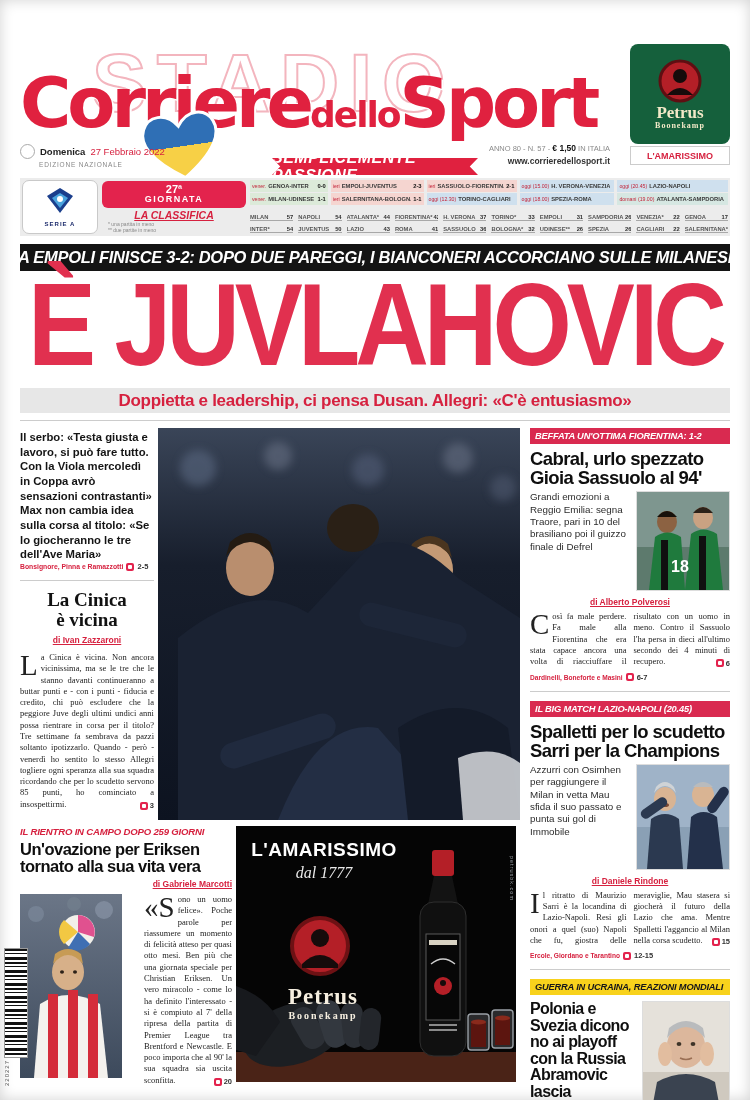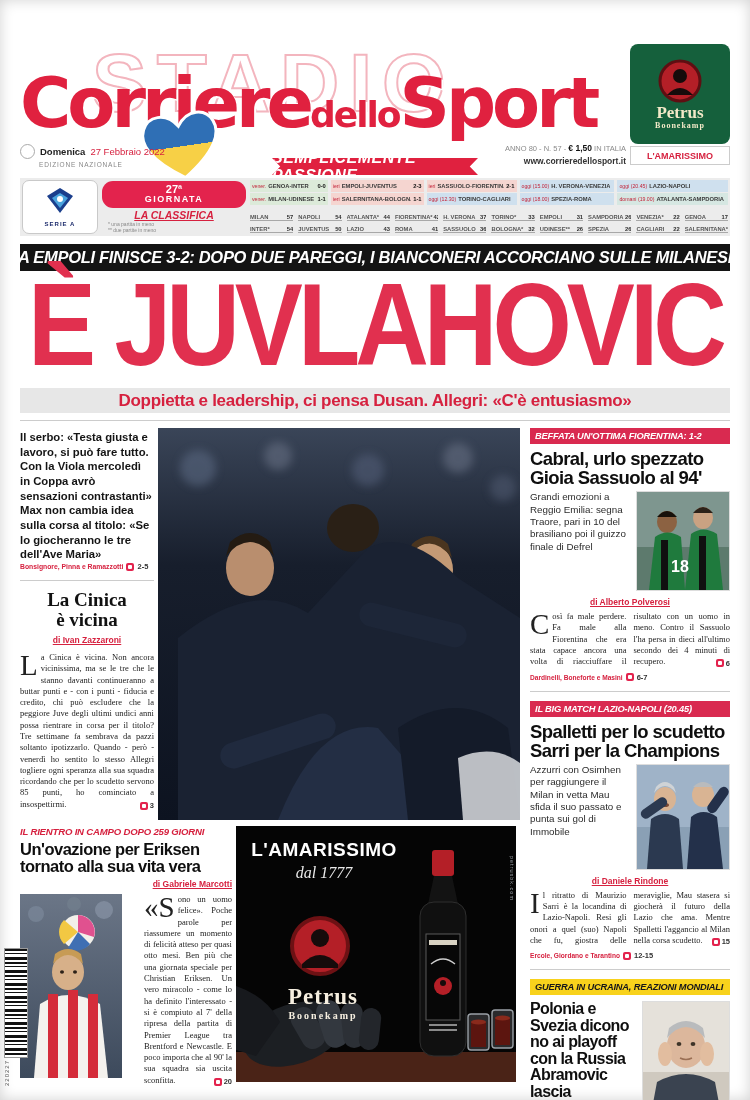--- a/index.html
+++ b/index.html
@@ -11,34 +11,34 @@
   .lg-big{font-size:70px;letter-spacing:-4px;}
   .lg-mid{font-size:36px;letter-spacing:-2px;}
   .heart{position:absolute;left:118px;top:62px;transform:rotate(-8deg);}
   .dateline{position:absolute;left:0;top:100px;}
   .dl-row{display:flex;align-items:center;gap:5px;}
   .regcirc{width:13px;height:13px;border:1.5px solid #aaa;border-radius:50%;}
   .dl-day{font-weight:bold;font-size:9.5px;color:#222;}
   .dl-date{font-size:9.5px;color:#d6213f;}
   .dl-ed{font-size:6.5px;color:#888;letter-spacing:.8px;margin:2px 0 0 19px;}
   .ribbon{position:absolute;left:252px;top:102px;width:206px;height:17px;background:#e0213f;color:#fff;font-weight:bold;font-style:italic;font-size:16px;display:flex;align-items:center;justify-content:center;letter-spacing:.5px;clip-path:polygon(0 0,100% 0,96% 50%,100% 100%,0 100%,4% 50%);margin-top:12px;}
-  .issue{position:absolute;right:104px;top:98px;text-align:right;font-size:7.5px;color:#8a8a8a;line-height:1.5;}
+  .issue{position:absolute;right:120px;top:98px;text-align:right;font-size:7.5px;color:#8a8a8a;line-height:1.5;}
   .issue b{color:#111;font-size:8.5px;}
   .issue .site{font-weight:bold;color:#333;font-size:8.5px;}
   .petrus-top{position:absolute;right:0;top:0;width:100px;height:122px;}
   .pt-green{width:100px;height:100px;background:#15603c;border-radius:8px;display:flex;flex-direction:column;align-items:center;justify-content:center;gap:1px;}
   .pt-brand1{color:#f3e9c8;font-family:"Liberation Serif",serif;font-weight:bold;font-size:17px;line-height:1;}
   .pt-brand2{color:#f3e9c8;font-family:"Liberation Serif",serif;font-weight:bold;font-size:8px;letter-spacing:1px;line-height:1;}
   .pt-strip{width:98px;height:17px;margin-top:2px;border:1px solid #ccc;background:#fff;color:#d6213f;font-weight:bold;font-size:9px;display:flex;align-items:center;justify-content:center;}
   
   .results{position:absolute;left:20px;top:178px;width:710px;height:58px;background:#ececec;display:flex;gap:4px;padding:2px;box-sizing:border-box;}
   .seriea-card{width:74px;background:#fff;border:1px solid #c9c9c9;border-radius:7px;display:flex;flex-direction:column;align-items:center;justify-content:center;}
   .seriea-word{font-size:6px;font-weight:bold;color:#1b2a6b;letter-spacing:1px;}
   .labels-col{width:144px;display:flex;flex-direction:column;justify-content:space-between;padding:1px 0;box-sizing:border-box;}
-  .giornata-box{background:#e3234d;color:#fff;text-align:center;border-radius:11px;padding:2px 0 3px;line-height:1.1;}
+  .giornata-box{background:#e3234d;color:#fff;text-align:center;border-radius:6px;padding:2px 0 3px;line-height:1.1;}
   .giornata-num{font-size:11px;font-weight:bold;}
   .giornata-word{font-size:9px;font-weight:bold;letter-spacing:1.5px;}
   .classifica-label{color:#d6213f;font-weight:bold;font-style:italic;font-size:10.5px;text-decoration:underline;text-align:center;}
   .footnotes{font-size:5px;color:#888;line-height:1.25;padding-left:6px;}
   .tables-col{flex:1;display:flex;flex-direction:column;gap:2px;min-width:0;}
   .matches-grid{display:grid;grid-template-columns:repeat(5,1fr);gap:0 3px;height:26px;}
   .m-col{display:flex;flex-direction:column;gap:1px;}
   .m-entry{display:flex;align-items:center;font-size:5.8px;height:12px;padding:0 2px;gap:2px;min-width:0;}
   .m-day{color:#c22238;white-space:nowrap;font-size:5.2px;}
   .m-name{font-weight:bold;color:#3a3a3a;flex:1;white-space:nowrap;overflow:hidden;}

